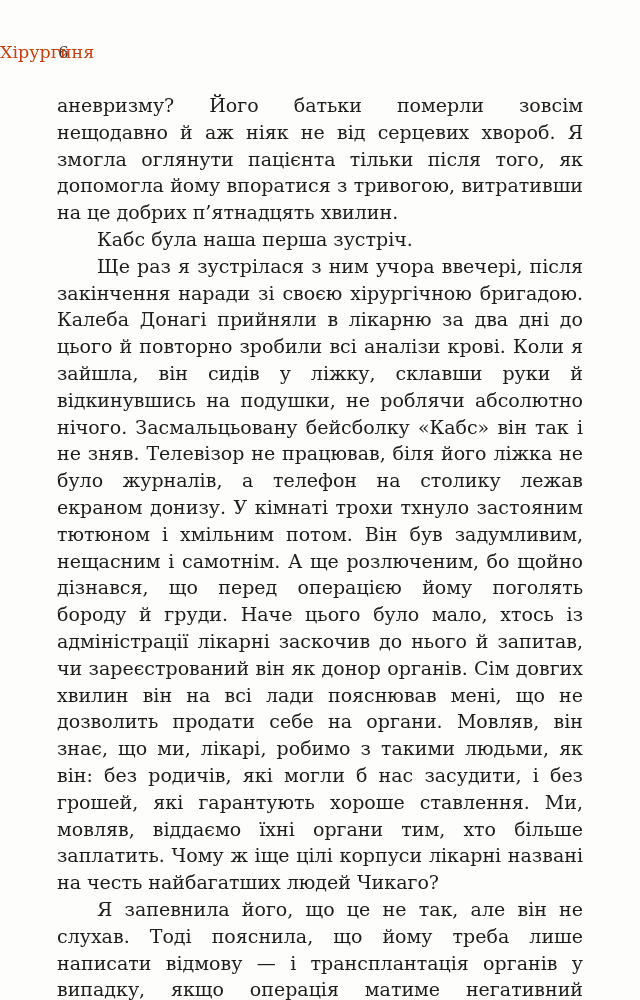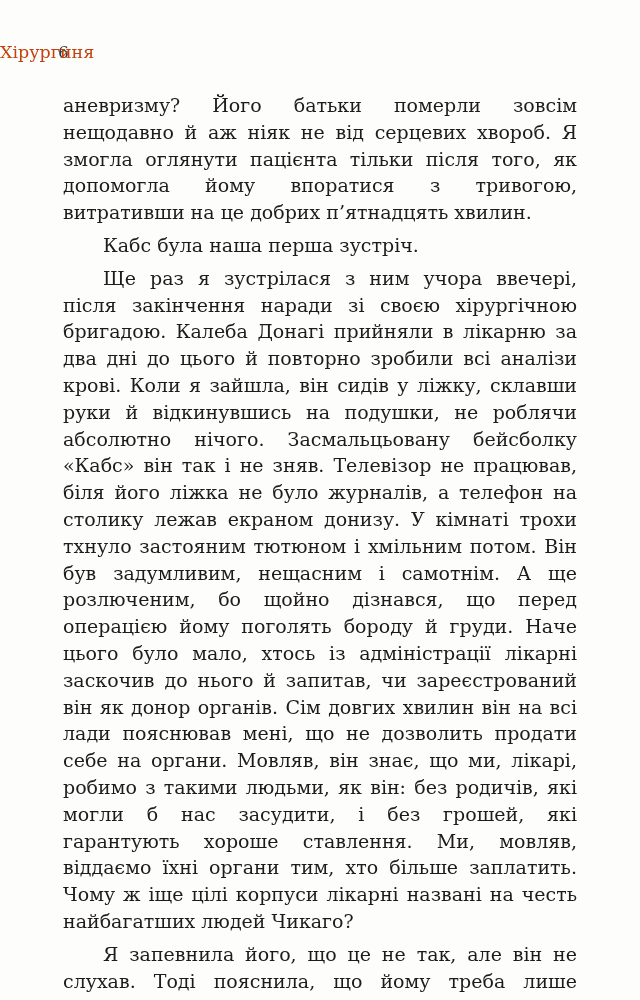--- a/index.html
+++ b/index.html
@@ -42,21 +42,21 @@
   }
   .body-text {
     margin-top: 24px;
     padding: 0 57px 0 57px;
     font-size: 19px;
     line-height: 26.8px;
     text-align: justify;
     text-justify: inter-word;
   }
   .para {
-    margin: 6px;
+    margin: 0;
     text-indent: 40px;
   }
   .para.no-indent {
     text-indent: 0;
   }
 </style>
 </head>
 <body>
 
 <div class="page">

